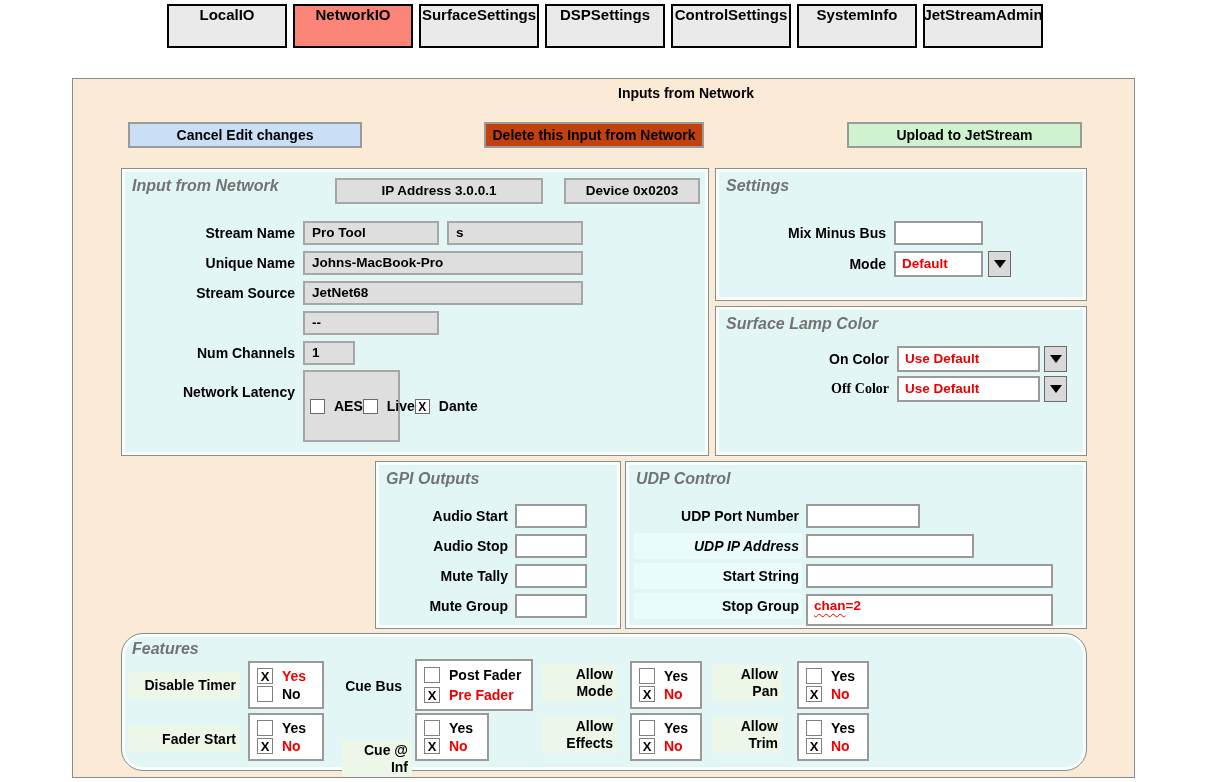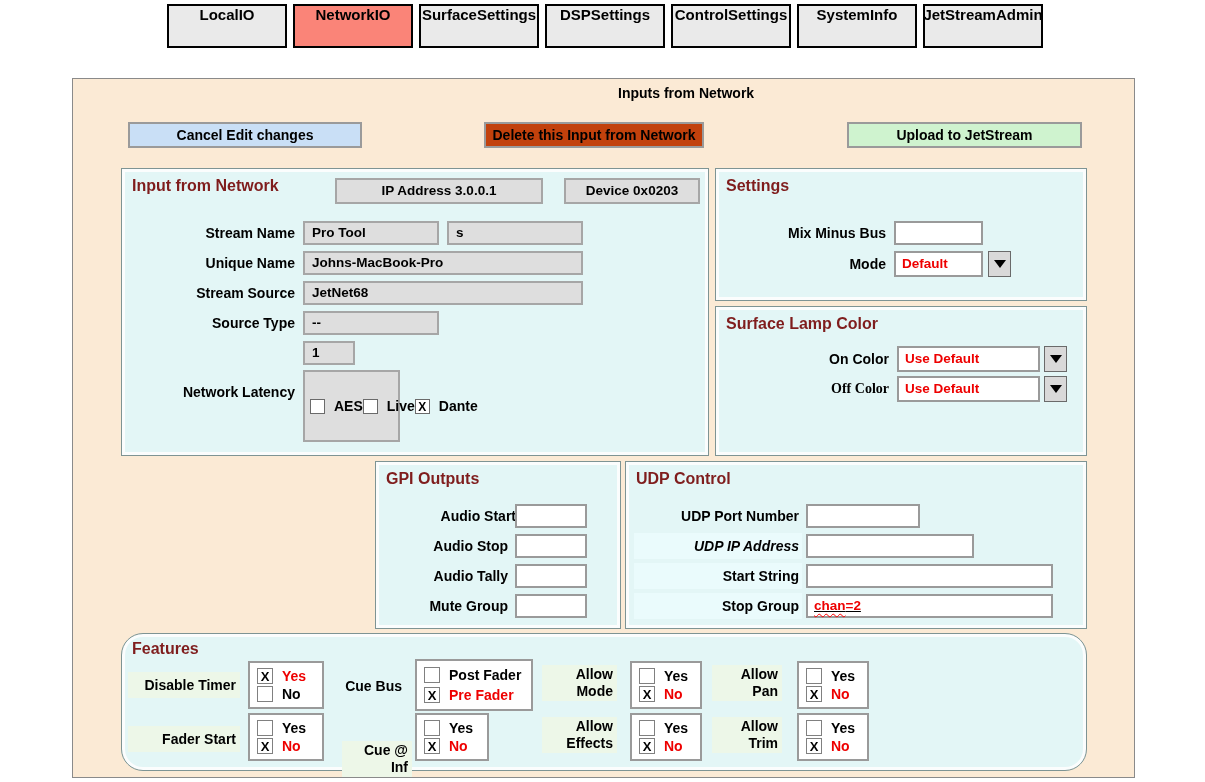--- a/index.html
+++ b/index.html
@@ -47,21 +47,21 @@
     position:absolute; background:#E3F6F6;
     border:1px solid #7E9494; box-shadow: inset 0 0 0 3px #fbfdfd;
   }
   .p-input    { left:48px;  top:89px;  width:588px; height:288px; }
   .p-settings { left:642px; top:89px;  width:372px; height:133px; }
   .p-lamp     { left:642px; top:227px; width:372px; height:150px; }
   .p-gpi-in   { left:48px;  top:382px; width:250px; height:168px; }
   .p-gpi-out  { left:302px; top:382px; width:246px; height:168px; }
   .p-udp      { left:552px; top:382px; width:462px; height:168px; }
   .p-features { left:48px;  top:554px; width:966px; height:138px;border-radius:22px; }
-  .ptitle { position:absolute; left:10px; top:8px; color:#7f1d1d; font-size:16px; }
+  .ptitle { position:absolute; left:10px; top:8px; color:#737373; font-size:16px;font-style:italic; }
 
   .lbl { position:absolute; font-size:14px; text-align:right; line-height:24px; white-space:nowrap; }
   .lbl2 { line-height:17px; }
 
   .gbox {
     position:absolute; background:#DEDEDE; border:2px solid #A6A6A6;
     font-size:13.5px; line-height:20px; padding-left:7px; white-space:nowrap; overflow:hidden;
   }
   .gbox.center { text-align:center; padding-left:0; line-height:22px; }
 
@@ -160,23 +160,23 @@
       <div class="lbl" style="left:0; width:173px; top:52px;">Stream Name</div>
       <div class="gbox" style="left:181px; top:52px; width:136px; height:24px;">Pro Tool</div>
       <div class="gbox" style="left:325px; top:52px; width:136px; height:24px;">s</div>
 
       <div class="lbl" style="left:0; width:173px; top:82px;">Unique Name</div>
       <div class="gbox" style="left:181px; top:82px; width:280px; height:24px;">Johns-MacBook-Pro</div>
 
       <div class="lbl" style="left:0; width:173px; top:112px;">Stream Source</div>
       <div class="gbox" style="left:181px; top:112px; width:280px; height:24px;">JetNet68</div>
 
-      <div class="lbl" style="left:0; width:173px; top:142px;">Source Type</div>
       <div class="gbox" style="left:181px; top:142px; width:136px; height:24px;">--</div>
 
+      <div class="lbl" style="left:0; width:173px; top:172px;">Num Channels</div>
       <div class="gbox" style="left:181px; top:172px; width:52px; height:24px;">1</div>
 
       <div class="lbl" style="left:0; width:173px; top:211px;">Network Latency</div>
       <div class="latbox">
         <div class="cbrow">
           <span class="cb"></span>
           <span>AES</span>
         </div>
         <div class="cbrow">
           <span class="cb"></span>
@@ -210,44 +210,44 @@
       <div class="lbl" style="left:0; width:173px; top:70px;font-family:Liberation Serif, serif;">Off Color</div>
       <div class="winput sel red" style="left:181px; top:69px; width:143px; height:26px;">Use Default</div>
       <div class="drop" style="left:328px; top:69px;">
         <span class="caret"></span>
       </div>
     </div>
 
 
     <div class="panel p-gpi-out">
       <div class="ptitle">GPI Outputs</div>
-      <div class="lbl" style="left:8px; width:132px; top:42px;">Audio Start</div>
+      <div class="lbl" style="left:0; width:132px; top:42px;">Audio Start</div>
       <input class="winput" style="left: 139px; top: 42px; width: 72px; height: 24px;" value="">
       <div class="lbl" style="left:0; width:132px; top:72px;">Audio Stop</div>
       <input class="winput" style="left: 139px; top: 72px; width: 72px; height: 24px;" value="">
-      <div class="lbl" style="left:0; width:132px; top:102px;">Audio Tally</div>
+      <div class="lbl" style="left:0; width:132px; top:102px;">Mute Tally</div>
       <input class="winput" style="left: 139px; top: 102px; width: 72px; height: 24px;" value="">
       <div class="lbl" style="left:0; width:132px; top:132px;">Mute Group</div>
       <input class="winput" style="left: 139px; top: 132px; width: 72px; height: 24px;" value="">
     </div>
 
     <div class="panel p-udp">
       <div class="ptitle">UDP Control</div>
       <div class="strip" style="top:71px;"></div>
       <div class="strip" style="top:101px;"></div>
       <div class="strip" style="top:131px;"></div>
 
       <div class="lbl" style="left:0; width:173px; top:42px;">UDP Port Number</div>
       <input class="winput" style="left: 180px; top: 42px; width: 114px; height: 24px;" value="">
       <div class="lbl" style="left:0; width:173px; top:72px;font-style:italic;">UDP IP Address</div>
       <input class="winput" style="left: 180px; top: 72px; width: 168px; height: 24px;" value="">
       <div class="lbl" style="left:0; width:173px; top:102px;">Start String</div>
       <input class="winput" style="left: 180px; top: 102px; width: 247px; height: 24px;" value="">
       <div class="lbl" style="left:0; width:173px; top:132px;">Stop Group</div>
-      <div class="winput stopval" style="left:180px; top:132px; width:247px; height:24px;text-decoration:underline;">
+      <div class="winput stopval" style="left:180px; top:132px; width:247px; height:32px;">
         <span class="red wavy">chan</span><span class="red">=2</span>
       </div>
     </div>
 
     <div class="panel p-features">
       <div class="ptitle" style="top:6px;">Features</div>
 
       <div class="lbl hl" style="left:6px; width:112px; top:38px;">Disable Timer</div>
       <div class="fgroup" style="left:126px; top:27px; width:76px; height:48px;">
         <div class="frow">

